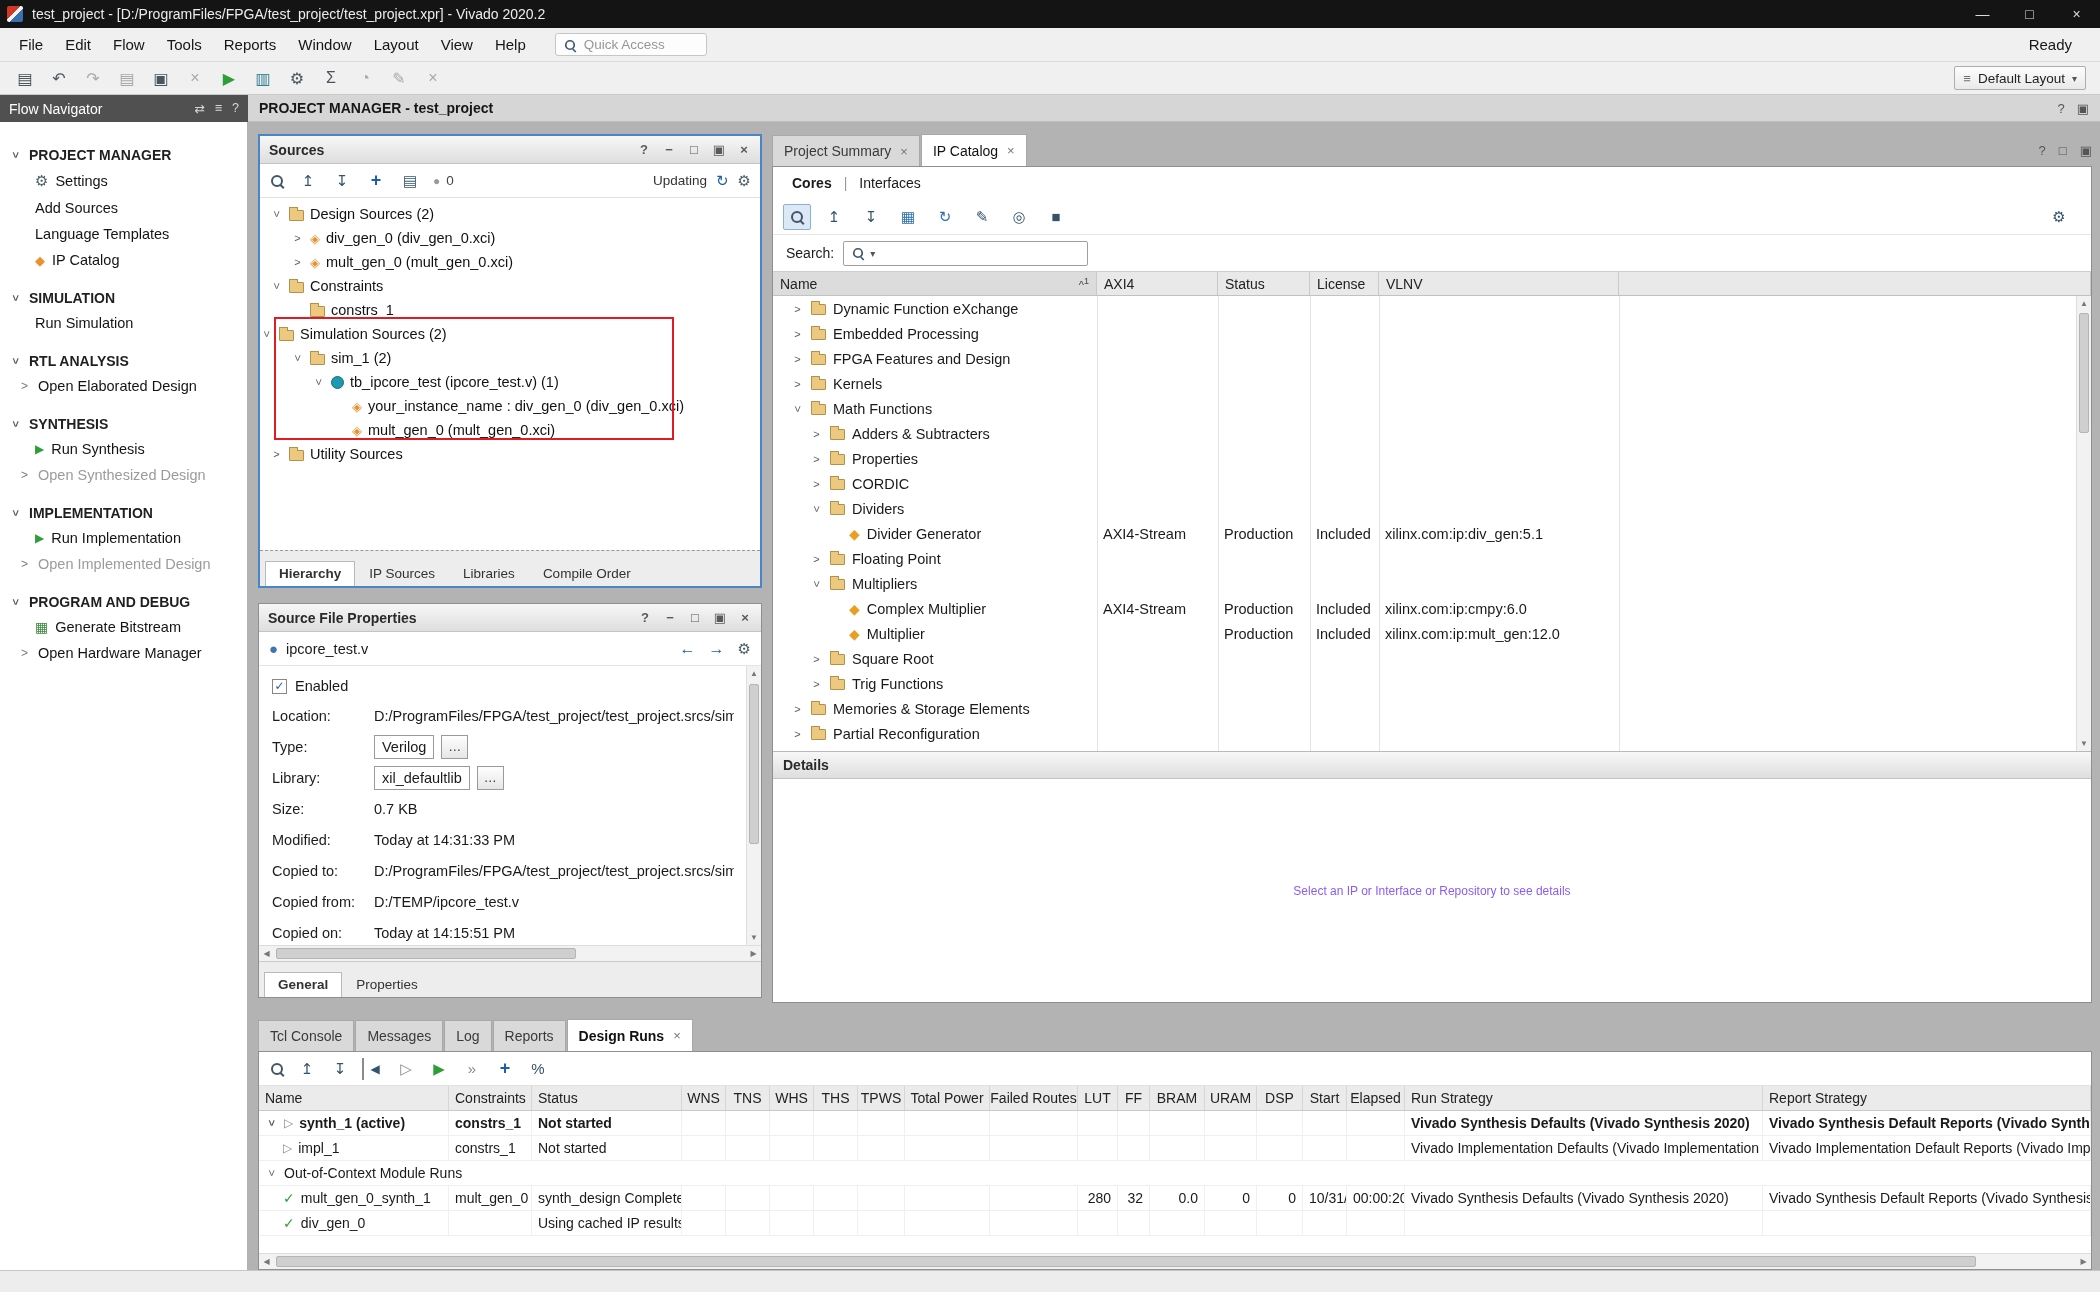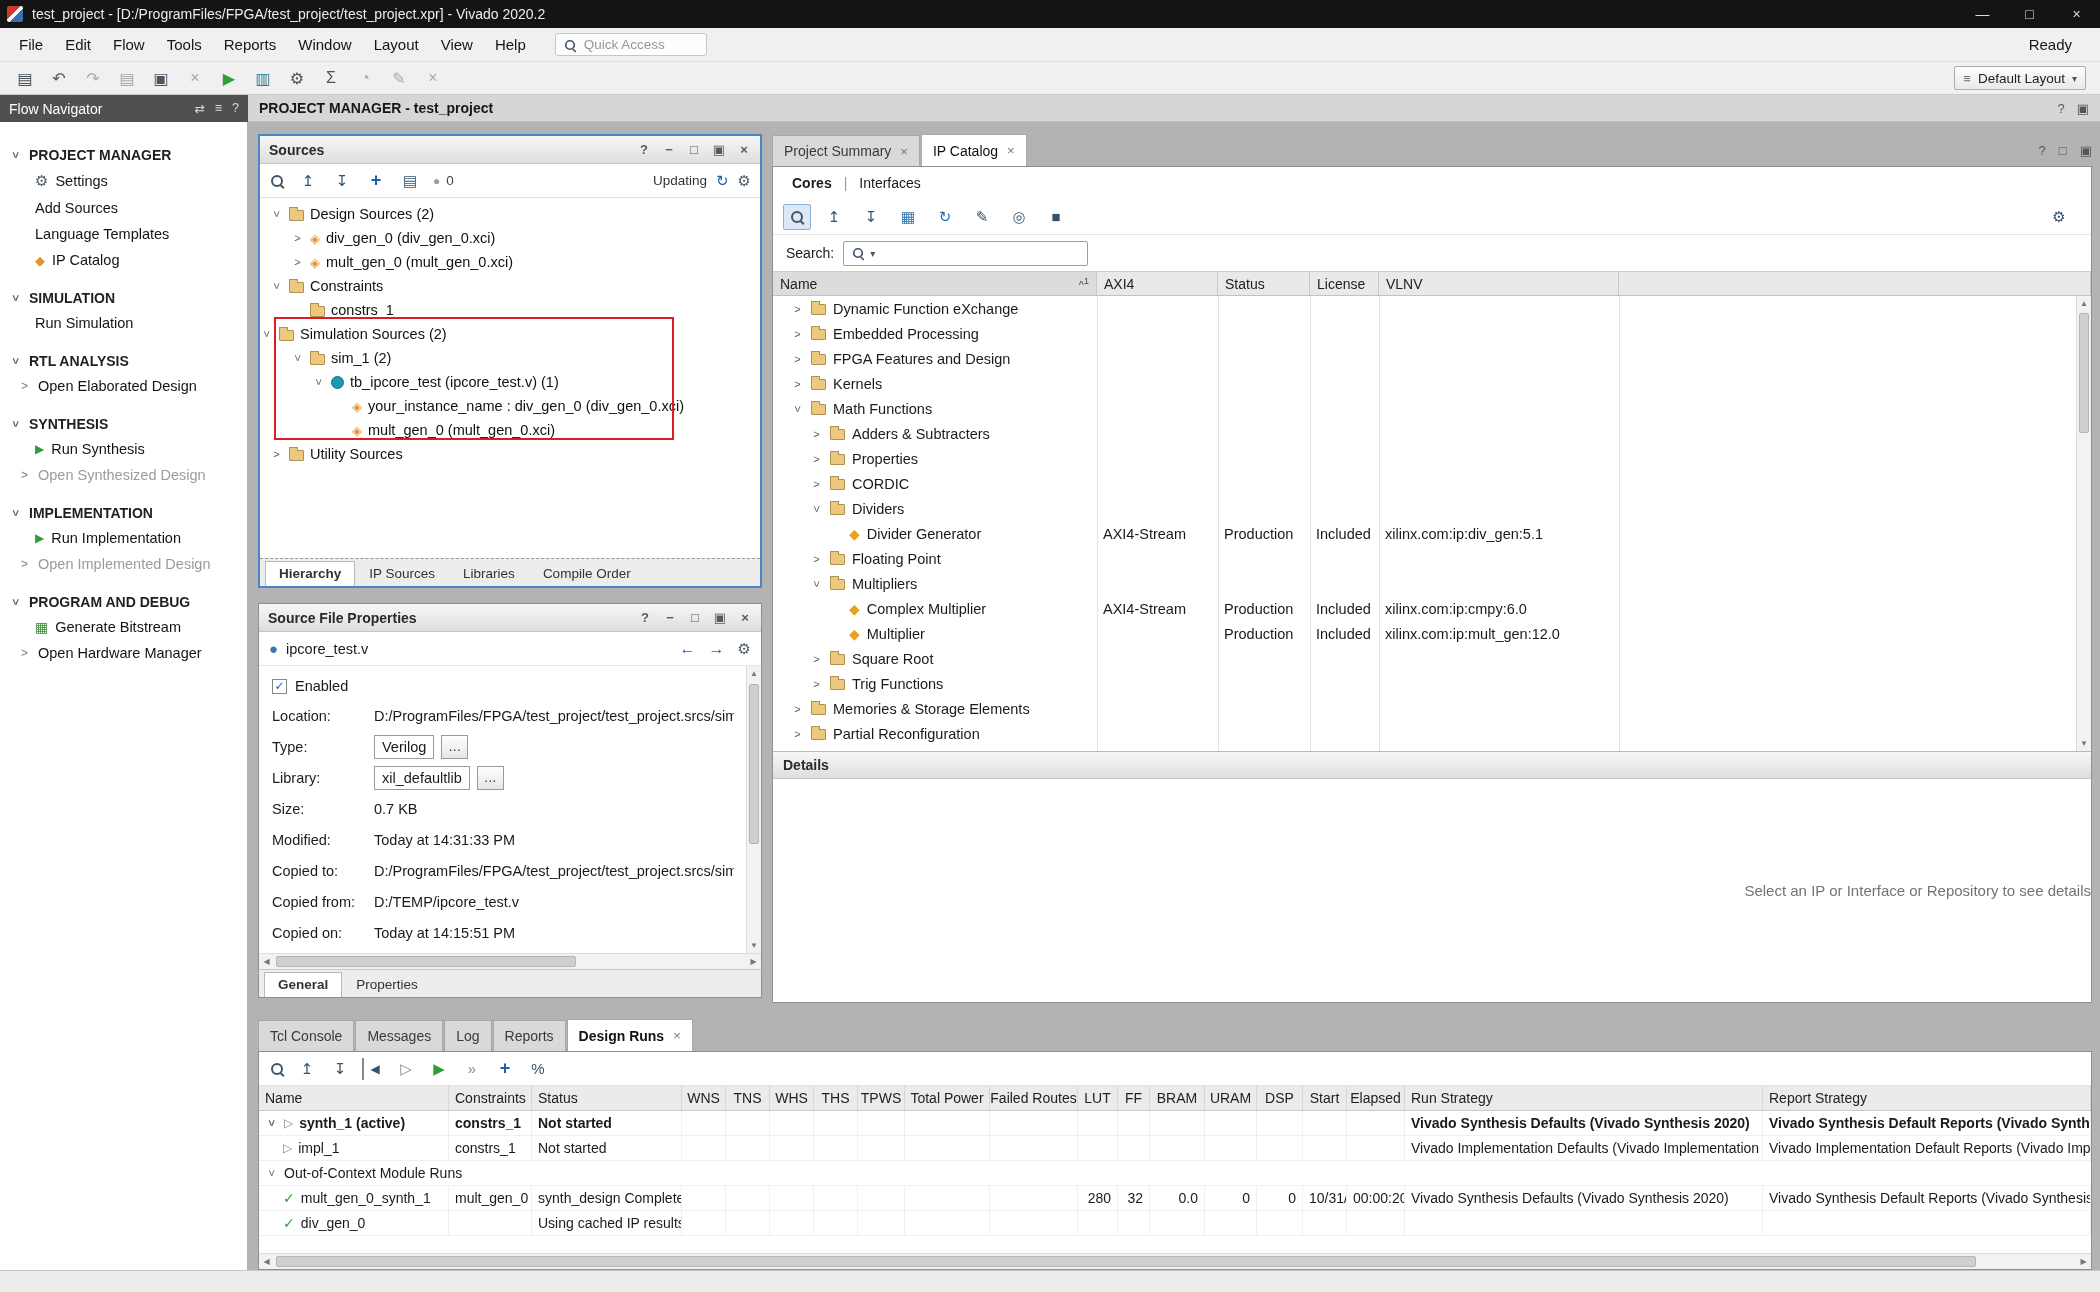--- a/index.html
+++ b/index.html
@@ -63,21 +63,21 @@
   .updating-wrap .refresh{color:#1d5fae;font-size:15px}
   #src-tree{flex:1 1 auto;position:relative;overflow:hidden;padding-top:4px}
   .tree-row{height:24px;display:flex;align-items:center;gap:6px;white-space:nowrap;font-size:14.5px;color:#111}
   .exp{width:13px;color:#5c5c5c;font-size:11px;text-align:center;display:inline-block;flex:0 0 auto}
   .exp.open{transform:rotate(90deg)}
   .ic-folder{width:15px;height:11px;background:#ecc97f;border:1px solid #b1914f;border-radius:1px;position:relative;flex:0 0 auto;margin-top:2px}
   .ic-folder::before{content:"";position:absolute;top:-4px;left:-1px;width:7px;height:3px;background:#ecc97f;border:1px solid #b1914f;border-bottom:none;border-radius:1px 1px 0 0}
   .ic-ip{color:#e8912d;font-size:13px;flex:0 0 auto}
   .ic-module{width:13px;height:13px;border-radius:50%;background:#1c98b0;border:1px solid #11707f;flex:0 0 auto}
   #highlight-box{position:absolute;left:14px;top:119px;width:400px;height:123px;border:2px solid #e01b24;pointer-events:none;z-index:5}
-  .panel-tabs{height:28px;background:#ededed;display:flex;align-items:flex-end;padding-left:5px;border-top:1px dashed #9a9a9a;flex:0 0 auto}
+  .panel-tabs{height:36px;background:#ededed;display:flex;align-items:flex-end;padding-left:5px;border-top:1px dashed #9a9a9a;flex:0 0 auto}
   .ptab{padding:4px 13px 5px;font-size:13.5px;color:#333;border:1px solid transparent;border-bottom:none}
   .ptab.active{background:#fff;border-color:#b9b9b9;font-weight:bold}
 
   
   #props{position:absolute;left:258px;top:603px;width:504px;height:395px;background:#fff;border:1px solid #8f8f8f;display:flex;flex-direction:column}
   .file-row{height:34px;border-bottom:1px solid #e4e4e4;display:flex;align-items:center;gap:8px;padding:0 10px;flex:0 0 auto;font-size:14.5px}
   .ic-doc{color:#3f74b3;font-size:15px}
   .file-row .nav-arrows{margin-left:auto;display:flex;gap:13px;color:#1d5fae;font-size:16px}
   .file-row .ic-gear{color:#4e5d66}
   #props-content{flex:1 1 auto;position:relative;overflow:hidden;padding-top:8px}
@@ -121,21 +121,21 @@
   .sort-ind{font-size:11px;color:#444}
   .sort-ind sup{font-size:9px}
   #cat-viewport{position:relative;flex:1 1 auto;overflow:hidden}
   .gridline{position:absolute;top:0;bottom:0;width:1px;background:#e3e3e3;z-index:0}
   .cat-row{height:25px;position:relative;display:flex;align-items:center;white-space:nowrap;z-index:1;font-size:14.5px}
   .cat-name{display:flex;align-items:center;gap:7px;overflow:hidden;width:324px;flex:0 0 auto}
   .cat-cell{position:absolute;overflow:hidden;white-space:nowrap}
   .ic-ipstar{color:#e8a021;font-size:14px}
   #cat-scroll{position:absolute;right:0;top:0;bottom:0;width:15px;background:#f2f2f2;border-left:1px solid #ddd;z-index:3}
   .details-title{height:28px;background:linear-gradient(#f7f7f7,#dedede);border-top:1px solid #b9b9b9;border-bottom:1px solid #c4c4c4;display:flex;align-items:center;padding:0 10px;font-weight:bold;font-size:14px;color:#2a2a2a;flex:0 0 auto}
-  #details-body{flex:0 0 223px;display:flex;align-items:center;justify-content:flex-end;color:#737373;font-size:15px}
+  #details-body{flex:0 0 223px;display:flex;align-items:center;justify-content:center;color:#8b5cf6;font-size:12px}
 
   
   #bottom-tabs{position:absolute;left:258px;top:1018px;width:1834px;height:33px;display:flex;align-items:flex-end;gap:1px}
   #bottom{position:absolute;left:258px;top:1051px;width:1834px;height:219px;background:#fff;border:1px solid #8f8f8f;display:flex;flex-direction:column}
   .bp-toolbar{height:34px;border-bottom:1px solid #e2e2e2;display:flex;align-items:center;gap:11px;padding:0 10px;flex:0 0 auto}
   .bp-toolbar .sti{color:#33536e}
   .bp-toolbar .gray{color:#8a8a8a}
   .bp-toolbar .green{color:#2f9e38}
   .step-first{border-left:2px solid #8a8a8a;padding-left:2px;font-size:12px;color:#8a8a8a}
   #runs-table{flex:1 1 auto;overflow:hidden;font-size:14px}

